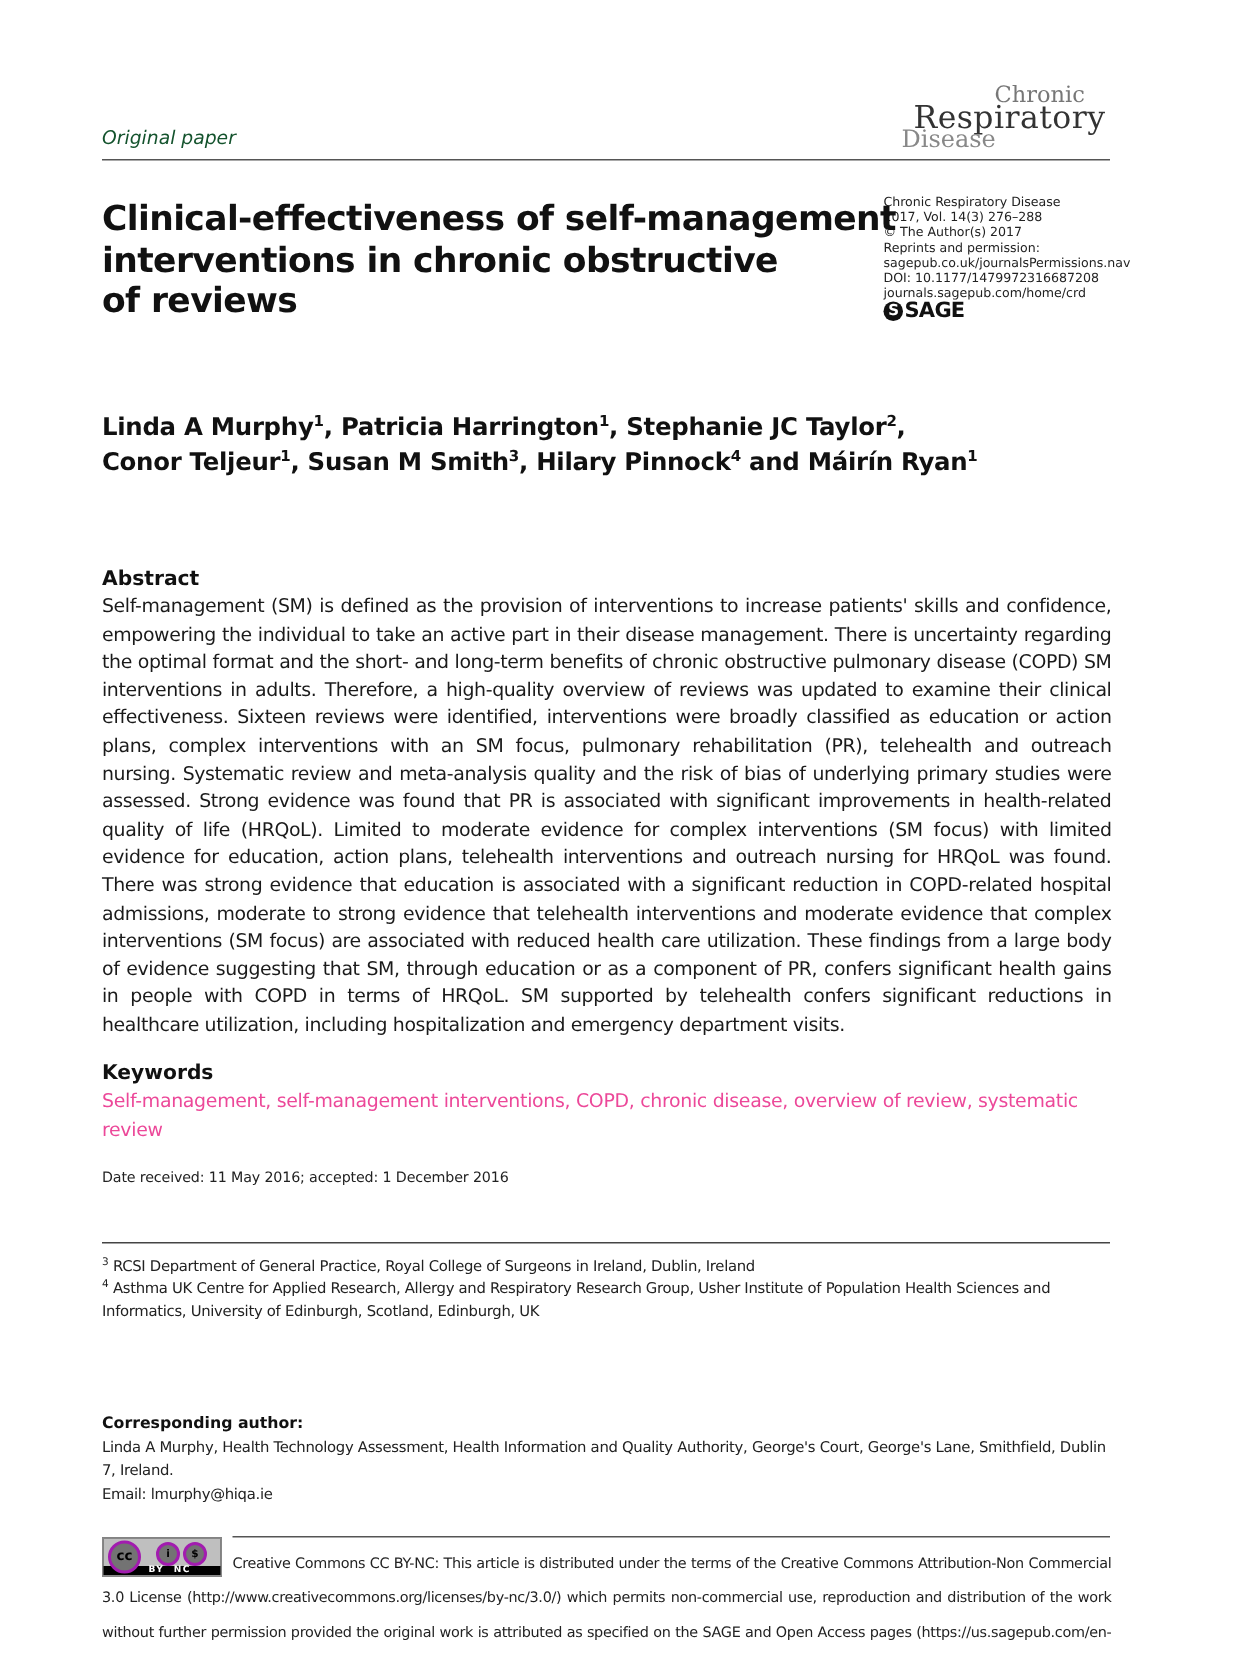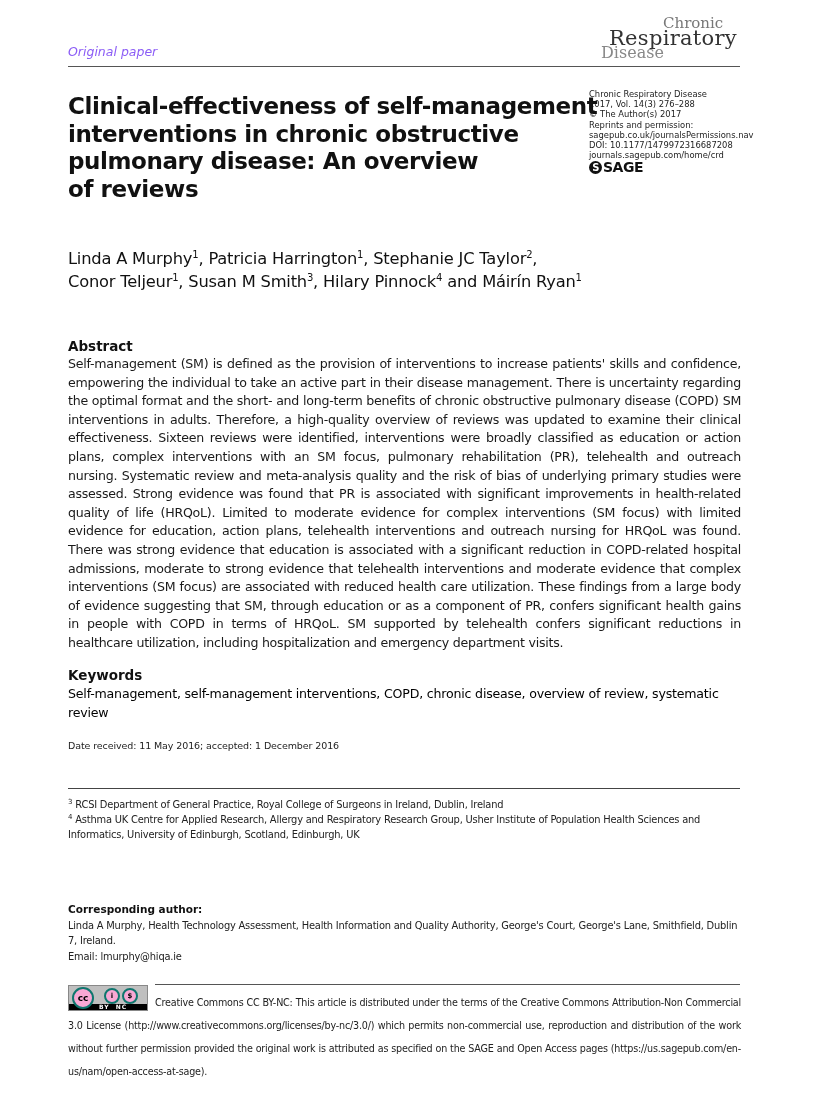--- a/index.html
+++ b/index.html
@@ -1,62 +1,62 @@
 <!DOCTYPE html>
 <html><head>
 <meta charset="utf-8">
 <style>
   html, body { margin: 0; padding: 0; background: #ffffff; }
   body { width: 827px; height: 1102px; position: relative; overflow: hidden;
          font-family: "DejaVu Sans", sans-serif; color: #1a1a1a; }
-  .abs { position: absolute; }
+  .abs { position: absolute; margin-top: 40px; }
 
   
-  #section-label { left: 68px; top: 44px; font-style: italic; font-size: 12.5px; color: #8b5cf6; }
+  #section-label { left: 68px; top: 44px; font-style: italic; font-size: 12.5px; color: #14532d; }
   #header-rule { left: 68px; top: 66px; width: 672px; height: 1px; background: #555; }
 
   #journal-logo { right: 86px; top: 14px; width: 140px; height: 50px; font-family: "DejaVu Serif", serif; color: #444; }
   #journal-logo .l1 { position: absolute; left: 62px; top: 0; font-size: 15px; color: #777; }
   #journal-logo .l2 { position: absolute; left: 8px; top: 12px; font-size: 21px; color: #333; letter-spacing: 0.3px; }
   #journal-logo .l3 { position: absolute; left: 0; top: 29px; font-size: 16px; color: #888; }
 
   #meta-block { left: 589px; top: 89px; font-size: 8.4px; line-height: 10.2px; color: #222; }
   #meta-block div { white-space: nowrap; }
   #sage-logo { left: 589px; top: 159px; font-size: 14px; font-weight: bold; letter-spacing: -0.5px; color: #111; display: flex; align-items: center; }
   #sage-logo .s-circle { display: inline-block; width: 13px; height: 13px; border-radius: 50%; background: #111; color: #fff;
          font-size: 10px; line-height: 13px; text-align: center; margin-right: 1px; }
 
   #title { left: 68px; top: 93px; width: 500px; font-size: 23px; line-height: 27.5px; font-weight: bold; color: #111; letter-spacing: -0.4px; }
   #title div { white-space: nowrap; }
 
-  #authors { left: 68px; top: 248px; font-size: 16.3px; line-height: 22.5px; font-weight: normal; color: #111; letter-spacing: -0.2px; }
+  #authors { left: 68px; top: 234px; font-size: 16.3px; line-height: 22.5px; font-weight: bold; color: #111; letter-spacing: -0.2px; }
   #authors div { white-space: nowrap; }
   #authors sup { font-size: 10px; vertical-align: 6px; line-height: 0; }
 
   .section-head { font-weight: bold; font-size: 13.5px; color: #111; }
   #abstract-head { left: 68px; top: 338px; }
   #abstract-body { left: 68px; top: 355px; width: 673px; font-size: 12.6px; line-height: 18.6px; text-align: justify; color: #1a1a1a; letter-spacing: -0.25px; }
 
   #keywords-head { left: 68px; top: 667px; }
-  #keywords-body { left: 68px; top: 685px; width: 673px; font-size: 12.6px; line-height: 18.6px; color: #000000; letter-spacing: -0.2px; }
+  #keywords-body { left: 68px; top: 685px; width: 673px; font-size: 12.6px; line-height: 18.6px; color: #ec4899; letter-spacing: -0.2px; }
 
   #dates { left: 68px; top: 740px; font-size: 9.5px; color: #222; letter-spacing: -0.1px; }
 
   #affil-rule { left: 68px; top: 788px; width: 672px; height: 1px; background: #444; }
   #affiliations { left: 68px; top: 797px; width: 673px; font-size: 9.9px; line-height: 15.2px; color: #222; letter-spacing: -0.2px; }
   #affiliations sup { font-size: 7px; vertical-align: 4px; line-height: 0; margin-right: 3px; }
   #affiliations .aff { white-space: normal; }
 
   #corr-head { left: 68px; top: 903px; font-size: 10.5px; font-weight: bold; color: #111; text-align: center; }
   #corr-body { left: 68px; top: 918px; width: 673px; font-size: 9.9px; line-height: 15.4px; color: #222; letter-spacing: -0.2px; }
 
   #license-rule { left: 155px; top: 984px; width: 585px; height: 1px; background: #555; }
   #cc-badge { left: 68px; top: 985px; width: 80px; height: 26px; background: #000; border: 1px solid #888; box-sizing: border-box; }
   #cc-badge .cc-top { position: absolute; left: 0; top: 0; width: 78px; height: 18px; background: #bfbfbf; }
-  #cc-badge .circle { position: absolute; top: 2px; width: 16px; height: 16px; border-radius: 50%; background: #f9a8d4; border: 2px solid #0f766e;
+  #cc-badge .circle { position: absolute; top: 2px; width: 16px; height: 16px; border-radius: 50%; background: #737373; border: 2px solid #a21caf;
          box-sizing: border-box; font-size: 7px; font-weight: bold; line-height: 12px; text-align: center; color: #000; }
   #cc-badge .cc-main { left: 3px; top: 1px; width: 22px; height: 22px; line-height: 18px; font-size: 9px; }
   #cc-badge .by { left: 35px; }
   #cc-badge .nc { left: 53px; }
   #cc-badge .tags { position: absolute; left: 30px; top: 17px; font-size: 6px; color: #fff; font-weight: bold; letter-spacing: 1px; white-space: nowrap; }
   #license-text { left: 68px; top: 991px; width: 673px; font-size: 9.6px; line-height: 23px; color: #222; text-align: justify; letter-spacing: -0.2px; }
   #license-text .indent { display: inline-block; width: 87px; height: 1px; }
 </style>
 </head>
 <body>
@@ -80,21 +80,20 @@
   <div>journals.sagepub.com/home/crd</div>
 </div>
 <div class="abs" id="sage-logo">
   <span class="s-circle">S</span>
   <span>SAGE</span>
 </div>
 
 <div class="abs" id="title">
   <div>Clinical-effectiveness of self-management</div>
   <div>interventions in chronic obstructive</div>
-  <div>pulmonary disease: An overview</div>
   <div>of reviews</div>
 </div>
 
 <div class="abs" id="authors">
   <div>
     <span>Linda A Murphy</span><sup>1</sup><span>, </span>
     <span>Patricia Harrington</span><sup>1</sup><span>, </span>
     <span>Stephanie JC Taylor</span><sup>2</sup><span>,</span>
   </div>
   <div>

